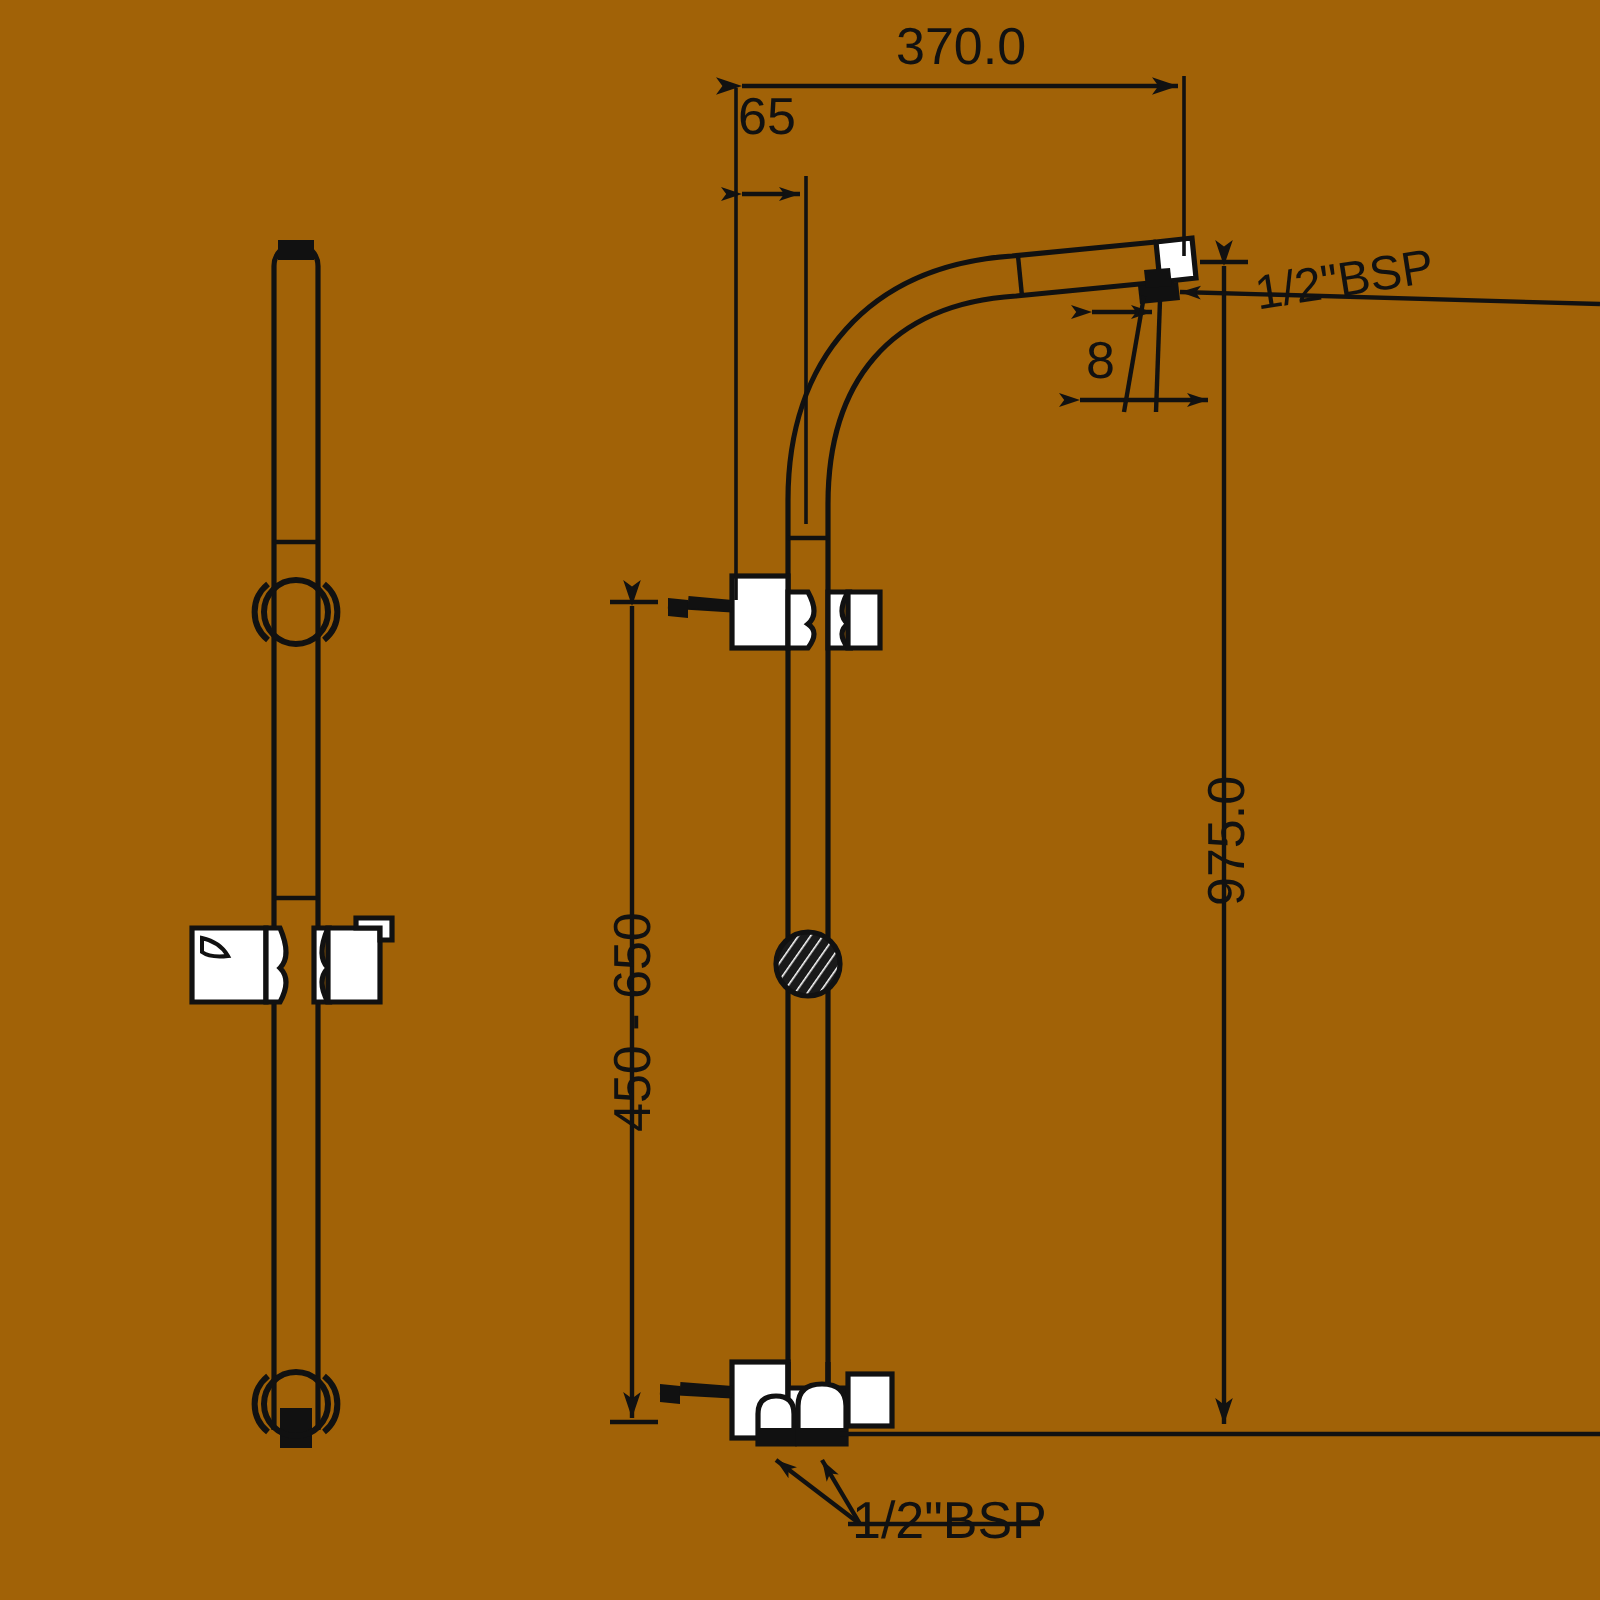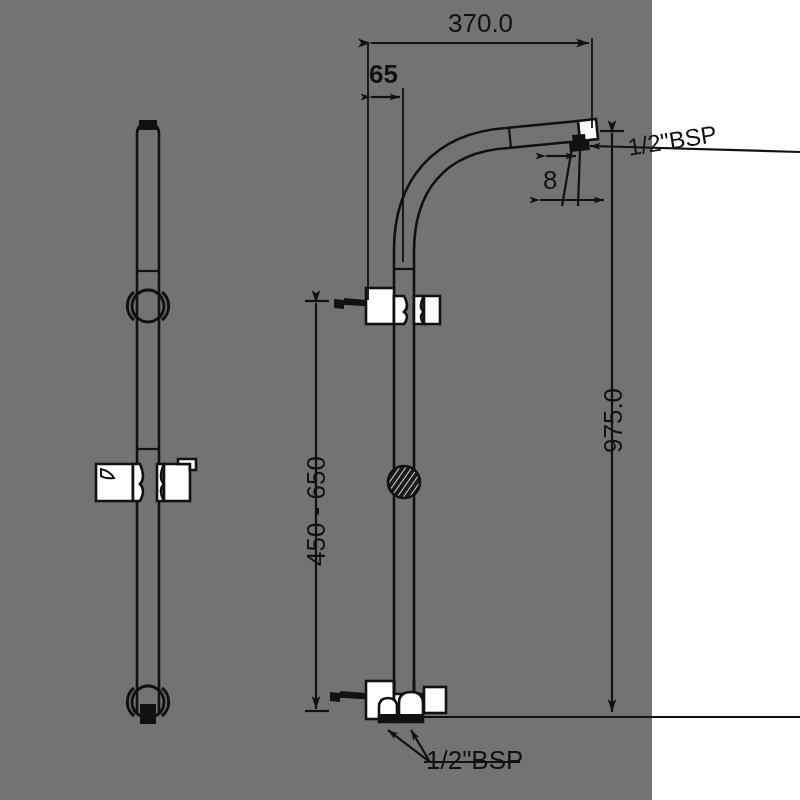--- a/index.html
+++ b/index.html
@@ -1,18 +1,18 @@
 <!DOCTYPE html>
 <html><head>
 <meta charset="utf-8">
 <style>
   html,body{margin:0;padding:0;background:#ffffff;}
   body{width:800px;height:800px;overflow:hidden;
        font-family:"Liberation Sans","DejaVu Sans",sans-serif;color:#111111;}
-  #sheet{position:relative;width:652px;height:800px;background:#737373;}
+  #sheet{position:relative;width:800px;height:800px;background:#a16207;}
   #sheet svg{position:absolute;left:0;top:0;}
   .lbl{position:absolute;white-space:nowrap;color:#111111;
        font-family:"Liberation Sans","DejaVu Sans",sans-serif;
        font-weight:400;line-height:1;}
   .big{font-size:26px;}
   .med{font-size:24px;}
   .rot90{transform-origin:0 0;transform:rotate(-90deg);}
   .rot-tilt{transform-origin:0 0;transform:rotate(-9deg);}
 </style>
 </head>
@@ -161,21 +161,21 @@
 
   <g stroke="#111111" stroke-width="2.2" fill="none">
     <path d="M430,762 L388,730" marker-end="url(#arrSm)"></path>
     <path d="M430,762 L411,730" marker-end="url(#arrSm)"></path>
     <path d="M424,762 L520,762"></path>
   </g>
 </svg>
 
 <div class="lbl big" style="left:448px;top:10px;">370.0</div>
 
-<div class="lbl big" style="left:369px;top:61px;font-weight:bold;">65</div>
+<div class="lbl big" style="left:369px;top:45px;">65</div>
 
 <div class="lbl big rot90" style="left:600px;top:453px;">975.0</div>
 
 <div class="lbl big rot90" style="left:303px;top:566px;">450 - 650</div>
 
 <div class="lbl big" style="left:543px;top:167px;">8</div>
 
 <div class="lbl med rot-tilt" style="left:626px;top:136px;">1/2"BSP</div>
 
 <div class="lbl big" style="left:426px;top:747px;">1/2"BSP</div>

